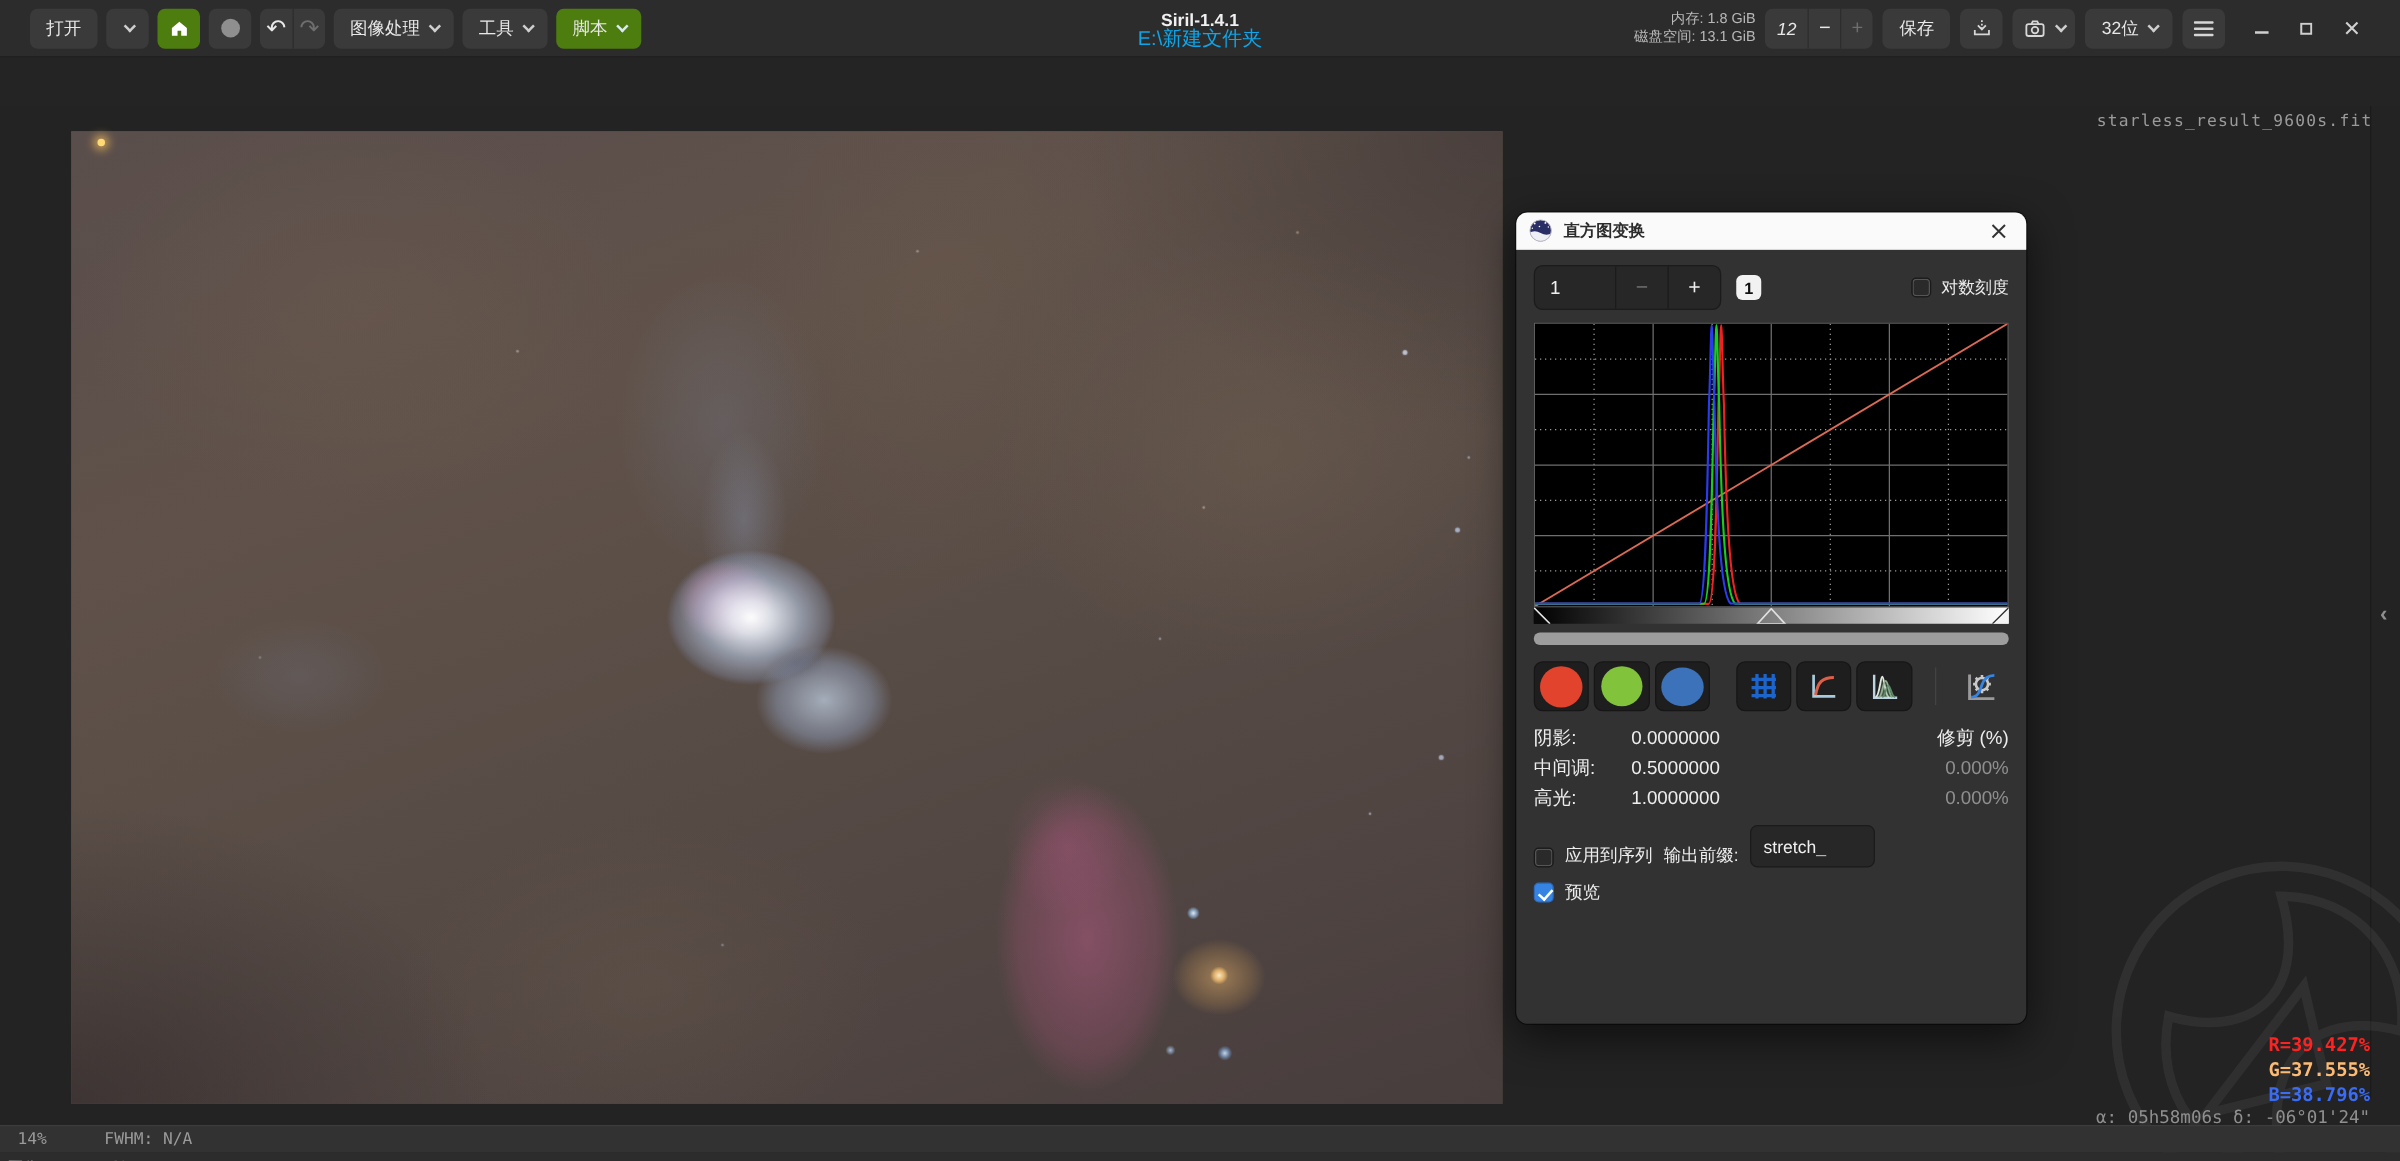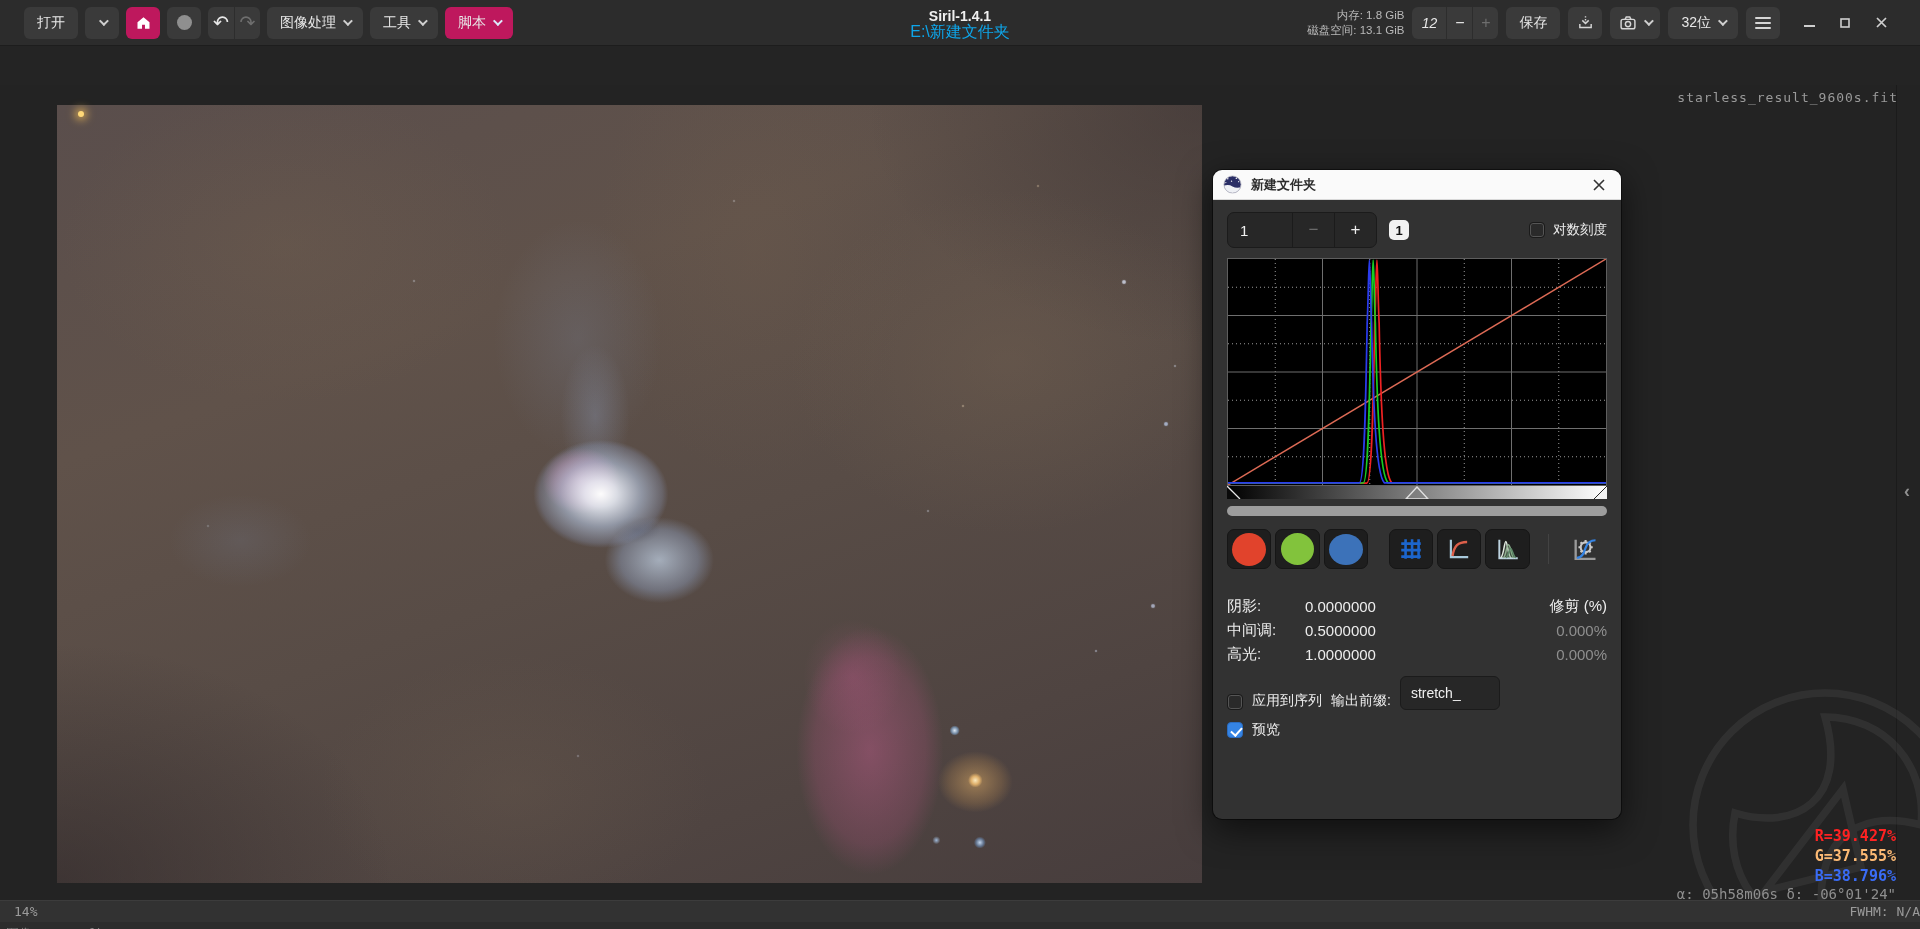--- a/index.html
+++ b/index.html
@@ -8,21 +8,21 @@
   .app { position:relative; width:1920px; height:929px; background:#242424; color:#e6e6e6; }
 
   
   .headerbar { position:absolute; left:0; top:0; width:1920px; height:46px;
                background:#2c2c2c; border-bottom:1px solid #1d1d1d;
                display:flex; align-items:center; padding:0 24px; }
   .hb-left { display:flex; align-items:center; gap:7px; }
   .btn { height:32px; background:#3a3a3a; border:none; border-radius:6px; color:#e8e8e8;
          font-size:14px; padding:0 13px; display:inline-flex; align-items:center; gap:7px;
          font-family:inherit; }
-  .btn.blue { background:#be185d; }
+  .btn.blue { background:#4d7c0f; }
   .btn.icon-only { width:34px; padding:0; justify-content:center; }
   .btn-group { display:inline-flex; background:#3a3a3a; border-radius:6px; overflow:hidden; height:32px; }
   .btn-group .seg { background:transparent; border:none; color:#e8e8e8; width:26px; height:32px;
                     display:flex; align-items:center; justify-content:center; font-size:16px; }
   .btn-group .seg + .seg { border-left:1px solid #2d2d2d; }
   .seg.dim, .dim { color:#6e6e6e !important; }
   .chev { display:inline-block; width:7px; height:7px; border-right:2px solid #cfcfcf;
           border-bottom:2px solid #cfcfcf; transform:rotate(45deg) translateY(-2px); }
   .btn.blue .chev { border-color:#dce9fb; }
   .rec-dot { width:15px; height:15px; border-radius:50%; background:#8f8f8f; }
@@ -95,21 +95,21 @@
   .watermark { position:absolute; right:-55px; bottom:-75px; opacity:0.06; }
 
   .rgb-readout { position:absolute; right:24px; top:741px; text-align:right;
                  font-family:"DejaVu Sans Mono", monospace; font-size:15px; font-weight:bold; line-height:20px; }
   .coordlines { position:absolute; right:24px; top:799px; text-align:right;
                 font-family:"DejaVu Sans Mono", monospace; font-size:14px; color:#8f8f8f; line-height:20px; }
 
   
   .statusbar { position:absolute; left:0; top:900px; width:1920px; height:22px; background:#323232;
                border-top:1px solid #3c3c3c; display:flex; align-items:center;
-               font-family:"DejaVu Sans Mono", monospace; font-size:13px; color:#9a9a9a;justify-content:space-between; }
+               font-family:"DejaVu Sans Mono", monospace; font-size:13px; color:#9a9a9a; }
   .statusbar .zoomlvl { margin-left:14px; }
   .statusbar .fwhm { margin-left:46px; }
   .logstrip { position:absolute; left:0; top:922px; width:1920px; height:7px; background:#2c2c2c;
               overflow:hidden; font-family:"DejaVu Sans Mono", monospace; font-size:13px; color:#7d7d7d; }
   .logstrip span { position:relative; top:3px; left:6px; }
 
   
   .dialog { position:absolute; left:1213px; top:85px; width:408px; height:649px;
             background:#323232; border-radius:9px; box-shadow:0 10px 34px rgba(0,0,0,.6), 0 0 0 1px #121212; }
   .dlg-titlebar { height:30px; background:#fafafa; border-radius:9px 9px 0 0;
@@ -144,21 +144,21 @@
 
   .togglerow { margin-top:13px; display:flex; align-items:center; }
   .tgl { width:52px; height:40px; background:#1e1e1e; border:1px solid #161616; border-radius:7px;
          display:flex; align-items:center; justify-content:center; }
   .tgl + .tgl { margin-left:4px; }
   .circle { border-radius:50%; }
   .gap24 { width:24px; }
   .gap26 { width:22px; border-right:1px solid #434343; height:30px; margin-right:14px; }
   .tgl.flat { background:transparent; border-color:transparent; }
 
-  .values { margin-top:28px; display:grid; grid-template-columns:78px 150px 1fr; row-gap:5px;
+  .values { margin-top:12px; display:grid; grid-template-columns:78px 150px 1fr; row-gap:5px;
             font-size:15px; align-items:center; }
   .values .lbl { color:#ededed; }
   .values .val { color:#ededed; }
   .values .clip { text-align:right; color:#ededed; }
   .values .clip.gray { color:#8f8f8f; }
 
   .seqrow { margin-top:12px; display:flex; align-items:flex-end; gap:9px; font-size:14px; color:#ededed; }
   .textinput { width:100px; height:34px; background:#272727; border:1px solid #1b1b1b; border-radius:6px;
                color:#f0f0f0; font-size:14px; padding:0 10px; font-family:inherit; }
   .prevrow { margin-top:11px; display:flex; align-items:center; gap:9px; font-size:14px; color:#ededed; }
@@ -309,21 +309,21 @@
             <rect width="20" height="20" fill="#2a2e66"></rect>
             <path d="M0 12 Q5 9 10 12 T20 12 V20 H0 Z" fill="#eef0f5"></path>
             <circle cx="5" cy="4" r="0.8" fill="#fff"></circle>
               <circle cx="9" cy="6.5" r="0.7" fill="#fff"></circle>
             <circle cx="14" cy="3.5" r="0.8" fill="#fff"></circle>
               <circle cx="16.5" cy="7" r="0.6" fill="#fff"></circle>
             <circle cx="3" cy="8" r="0.6" fill="#fff"></circle>
           </g>
           <circle cx="10" cy="10" r="9" fill="none" stroke="#b9b9c4" stroke-width="0.8"></circle>
         </svg>
-        <span class="dlg-title">新建文件夹</span>
+        <span class="dlg-title">直方图变换</span>
         <button class="dlg-close">
           <svg width="12" height="12">
               <path d="M1 1 L11 11 M11 1 L1 11" stroke="#333" stroke-width="1.6"></path>
             </svg>
         </button>
       </div>
 
       <div class="dlg-body">
         <div class="dlg-row1">
           <span class="spinbox">

